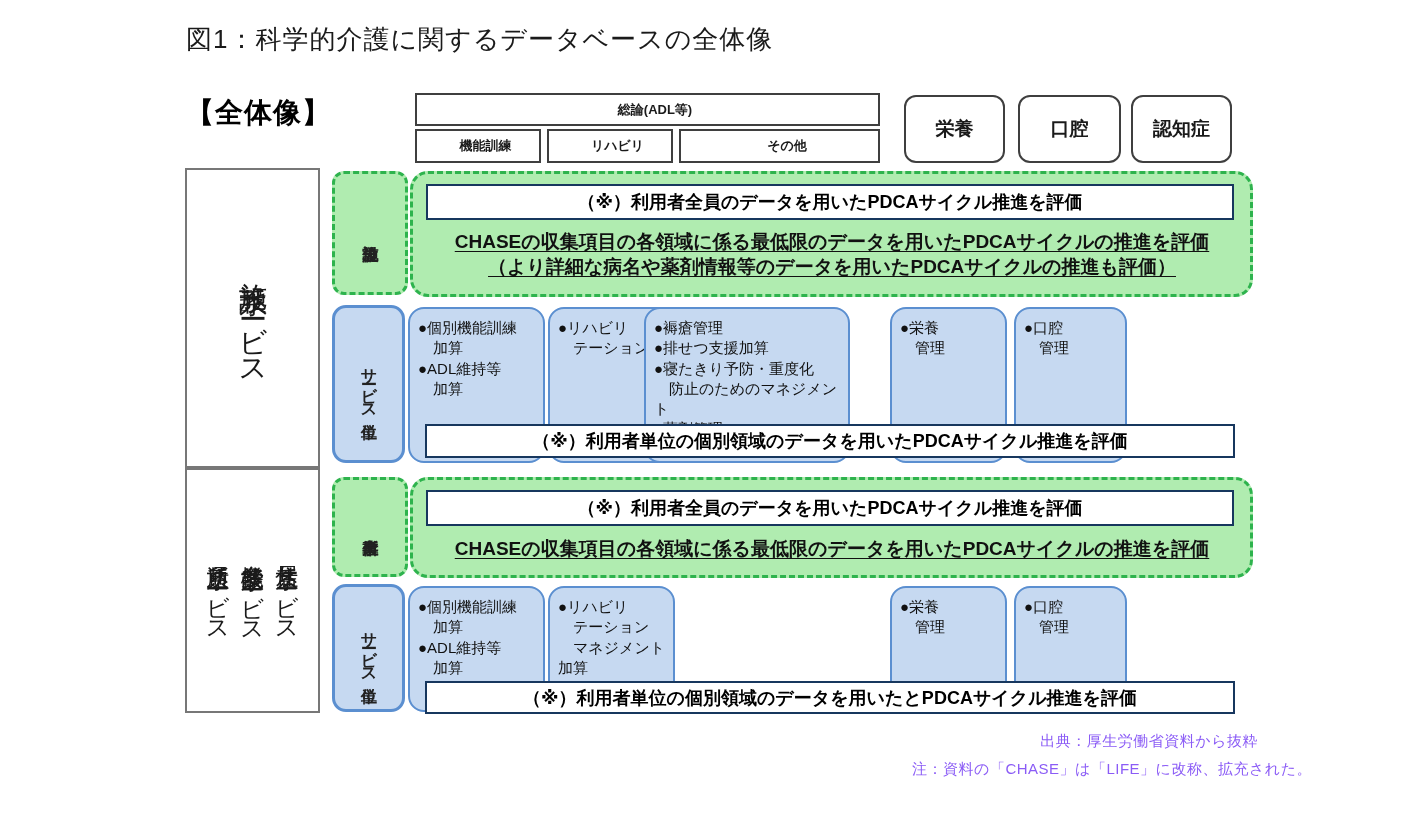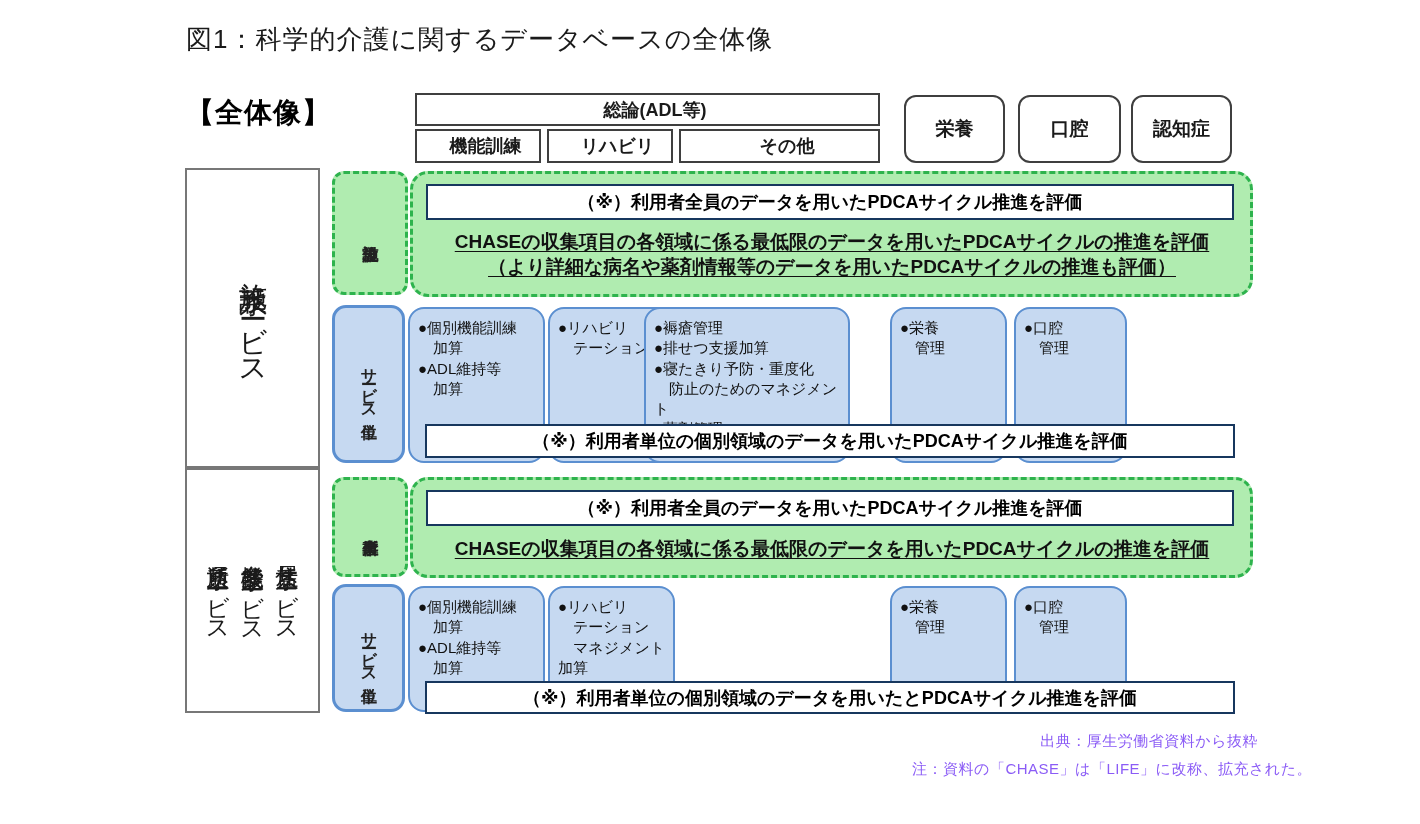--- a/index.html
+++ b/index.html
@@ -6,21 +6,21 @@
   body{font-family:"Liberation Sans","DejaVu Sans",sans-serif;color:#111;}
   .canvas{position:relative;width:1420px;height:824px;background:#fff;overflow:hidden;}
   .abs{position:absolute;box-sizing:border-box;}
   .flexc{display:flex;align-items:center;justify-content:center;}
   .pre{white-space:pre-line;}
 
   .page-title{left:186px;top:22px;font-size:26px;font-weight:500;color:#1a1a1a;letter-spacing:1px;}
   .zentaizo{left:186px;top:94px;font-size:28px;font-weight:bold;color:#000;letter-spacing:1px;}
 
   .hbox{background:#fff;border:2px solid #3f3f3f;font-weight:bold;color:#1a1a1a;}
-  .hbox.small{font-size:18px;padding-left:15px;}
+  .hbox.small{font-size:13px;padding-left:15px;}
   .hbox.tall{font-size:19px;border-radius:12px;}
 
   .sidebox{background:#fff;border:2px solid #777;}
   .vtext{writing-mode:vertical-rl;text-orientation:mixed;}
   .side1{font-size:28px;letter-spacing:3px;color:#1a1a1a;}
   .side2{font-size:23px;line-height:1.5;letter-spacing:1px;color:#1a1a1a;}
 
   .gtab{background:#b0ecb0;border:3px dashed #2eb34d;border-radius:12px;font-size:16px;font-weight:bold;color:#222;}
   .btab{background:#c6d9f1;border:3px solid #5b8fd0;border-radius:14px;font-size:16px;font-weight:bold;color:#222;}
 

